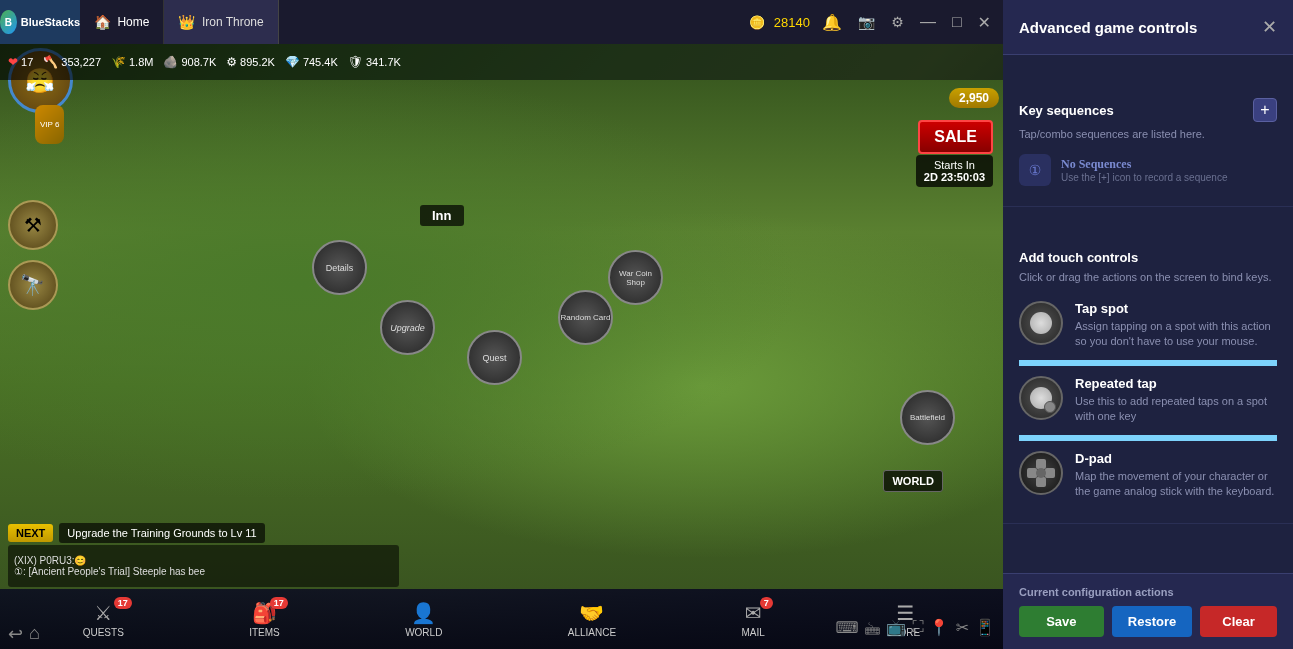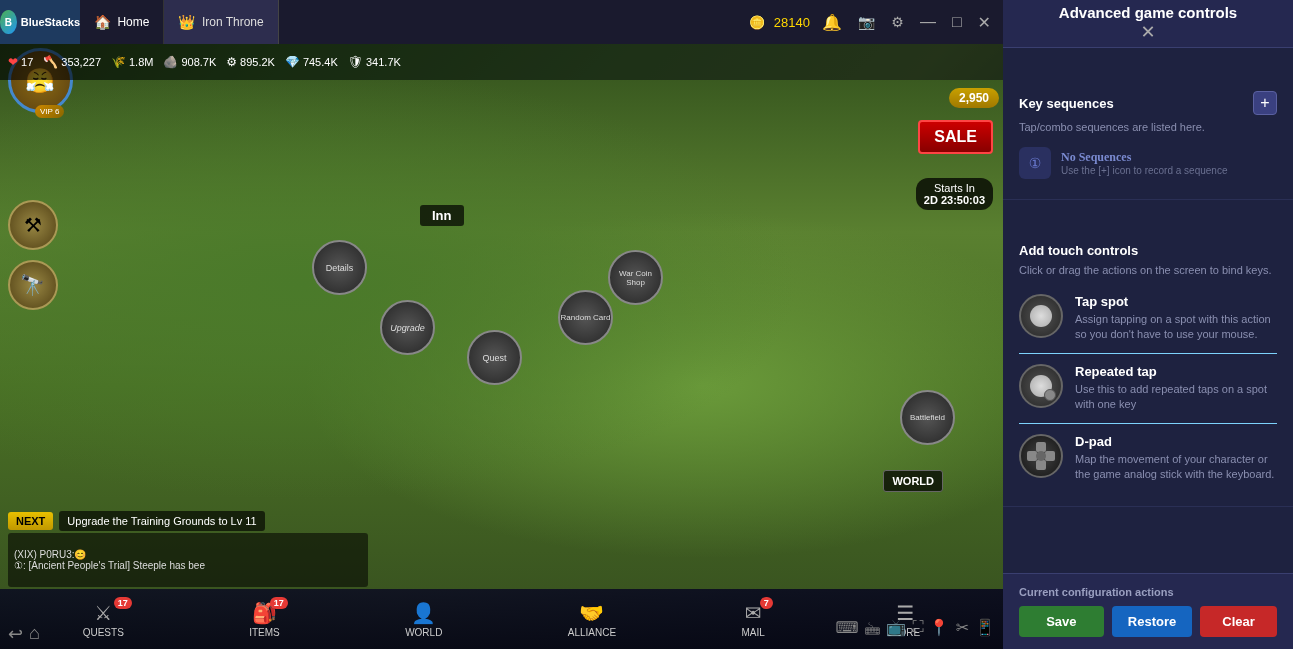--- a/index.html
+++ b/index.html
@@ -232,23 +232,22 @@
       border: 2px solid #ff4444;
     }
 
     .event-timer {
       position: absolute;
       top: 155px; right: 10px;
       background: rgba(0,0,0,0.75);
       color: #fff;
       font-size: 11px;
       padding: 4px 8px;
-      border-radius: 12px;
+      border-radius: 4px;
       text-align: center;
-      margin-top: 23px;
     }
 
     .player-avatar {
       position: absolute;
       top: 48px; left: 8px;
       width: 65px; height: 65px;
       border-radius: 50%;
       background: radial-gradient(circle, #8B6914 0%, #5a4010 100%);
       border: 3px solid #4488cc;
       display: flex;
@@ -257,43 +256,42 @@
       color: #ddd;
       font-size: 24px;
     }
 
     .vip-badge {
       position: absolute;
       top: 105px; left: 35px;
       background: linear-gradient(135deg, #cc8800, #886600);
       color: #fff;
       font-size: 8px;
-      padding: 2px 5px;
+      padding: 15px 5px;
       border-radius: 8px;
     }
 
     
     .panel {
       width: 290px;
       height: 649px;
       background: #1e2240;
       display: flex;
       flex-direction: column;
       flex-shrink: 0;
     }
 
     .panel-header {
       background: #252850;
-      padding: 4px 16px;
+      padding: 16px 16px;
       display: flex;
       align-items: center;
       justify-content: space-between;
       border-bottom: 1px solid #3a3f70;
       flex-shrink: 0;
-      flex-direction: column;
     }
 
     .panel-title {
       color: #fff;
       font-size: 15px;
       font-weight: 600;
     }
 
     .panel-close {
       color: #aaa;
@@ -365,21 +363,21 @@
 
     .seq-texts { flex: 1; }
     .seq-name { color: #7a8ad0; font-size: 12px; font-weight: bold; font-family: Liberation Serif, serif; }
     .seq-sub { color: #6a7090; font-size: 10px; }
 
     .control-item {
       display: flex;
       align-items: flex-start;
       gap: 12px;
       padding: 10px 0;
-      border-bottom: 1px solid #7dd3fc;
+      border-bottom: 6px solid #7dd3fc;
     }
     .control-item:last-child { border-bottom: none; }
 
     .control-icon {
       width: 44px; height: 44px;
       border-radius: 50%;
       background: radial-gradient(circle, #555 0%, #333 70%, #111 100%);
       border: 2px solid #666;
       display: flex;
       align-items: center;
@@ -609,21 +607,21 @@
 
   <div style="position:absolute;bottom:62px;left:8px;z-index:15;">
     <div style="display:flex;align-items:center;gap:6px;margin-bottom:2px;">
       <div class="next-btn">
         <span>NEXT</span>
       </div>
       <div style="background:rgba(0,0,0,0.65);color:#fff;font-size:11px;padding:4px 8px;border-radius:3px;">
         <span>Upgrade the Training Grounds to Lv 11</span>
       </div>
     </div>
-    <div style="background:rgba(0,0,0,0.55);color:#ddd;font-size:10px;padding:16px 6px;border-radius:3px;width:360px;">
+    <div style="background:rgba(0,0,0,0.55);color:#ddd;font-size:10px;padding:10px 6px;border-radius:3px;width:391px;">
       <div>(XIX) P0RU3:😊</div>
       <div>①: [Ancient People's Trial] Steeple has bee</div>
     </div>
   </div>
 
   <div class="game-bottom">
     <div style="position:absolute;left:0;right:0;display:flex;justify-content:space-around;align-items:center;padding:0 20px;">
       <div class="bottom-btn">
         <span class="bottom-btn-icon">⚔</span>
         <span>QUESTS</span>

